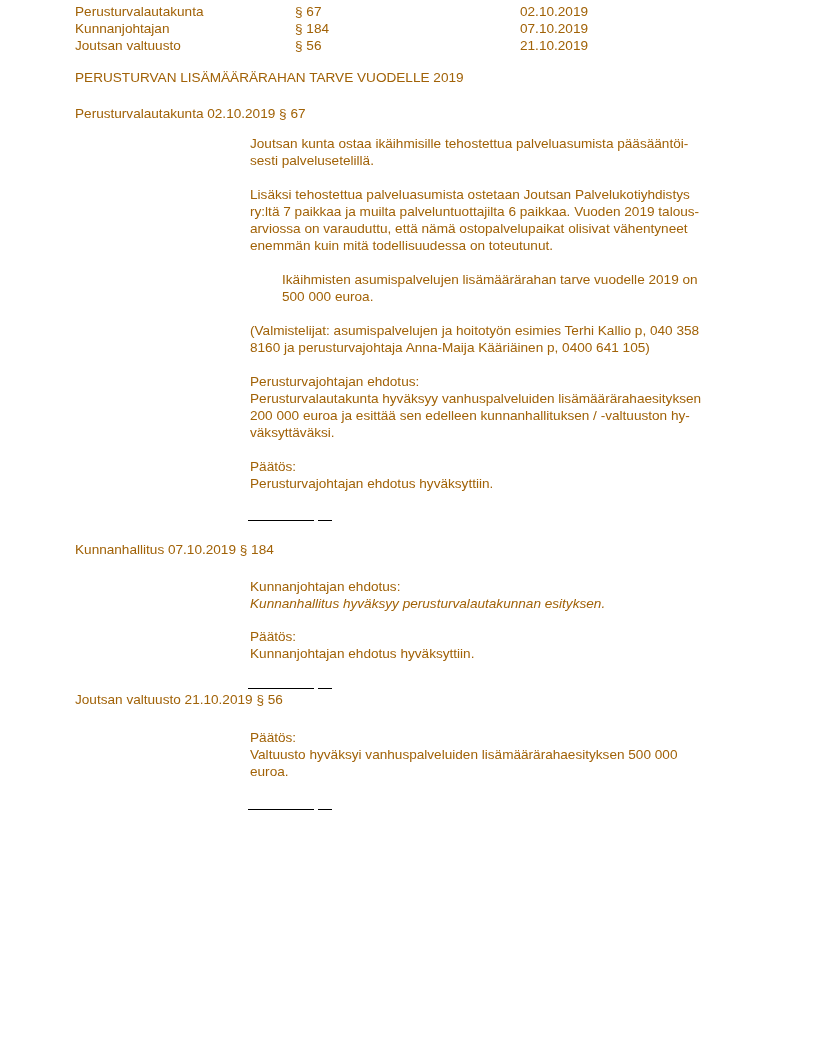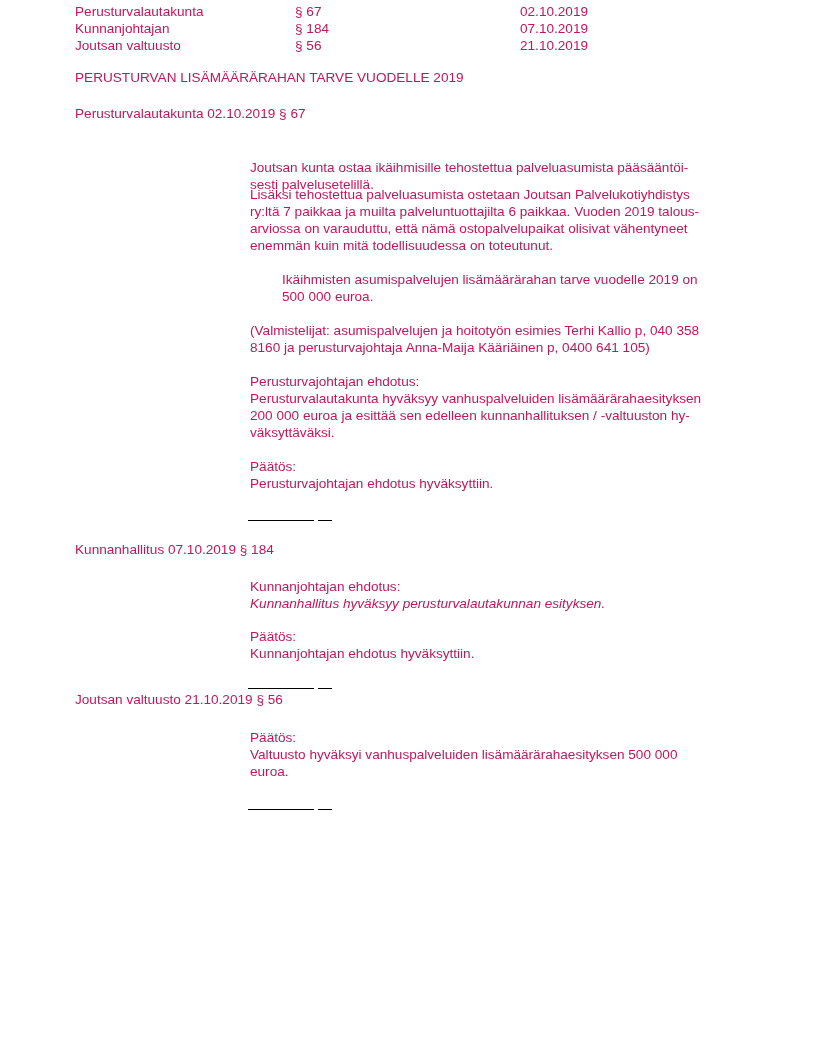--- a/index.html
+++ b/index.html
@@ -6,41 +6,41 @@
   * { margin: 0; padding: 0; box-sizing: border-box; }
   html, body { background: #ffffff; }
   .page {
     position: relative;
     width: 816px;
     height: 1056px;
     background: #ffffff;
     font-family: "Liberation Sans", "DejaVu Sans", sans-serif;
     font-size: 13.6px;
     line-height: 17px;
-    color: #be185d;
+    color: #a16207;
     overflow: hidden;
   }
   .abs { position: absolute; }
   .pre { white-space: pre-line; }
 
   
   .hdr { left: 75px; top: 3px; width: 660px; }
   .hdr-row { display: flex; }
   .hdr-col1 { width: 220px; }
   .hdr-col2 { width: 225px; }
   .hdr-col3 { flex: 1; }
 
   .title { left: 75px; top: 69px; }
 
   .heading-1 { left: 75px; top: 105px; }
   .heading-2 { left: 75px; top: 541px; }
   .heading-3 { left: 75px; top: 691px; }
 
   .body-col { left: 250px; width: 540px; }
-  .p1  { top: 135px; margin-top: 24px; }
+  .p1  { top: 135px; }
   .p2  { top: 186px; }
   .p3  { top: 271px; margin-left: 32px; }
   .p4  { top: 322px; }
   .s1-prop-label { top: 373px; }
   .s1-prop-body  { top: 390px; }
   .s1-dec-label  { top: 458px; }
   .s1-dec-body   { top: 475px; }
   .s2-prop-label { top: 578px; }
   .s2-prop-body  { top: 595px; font-style: italic; }
   .s2-dec-label  { top: 628px; }

